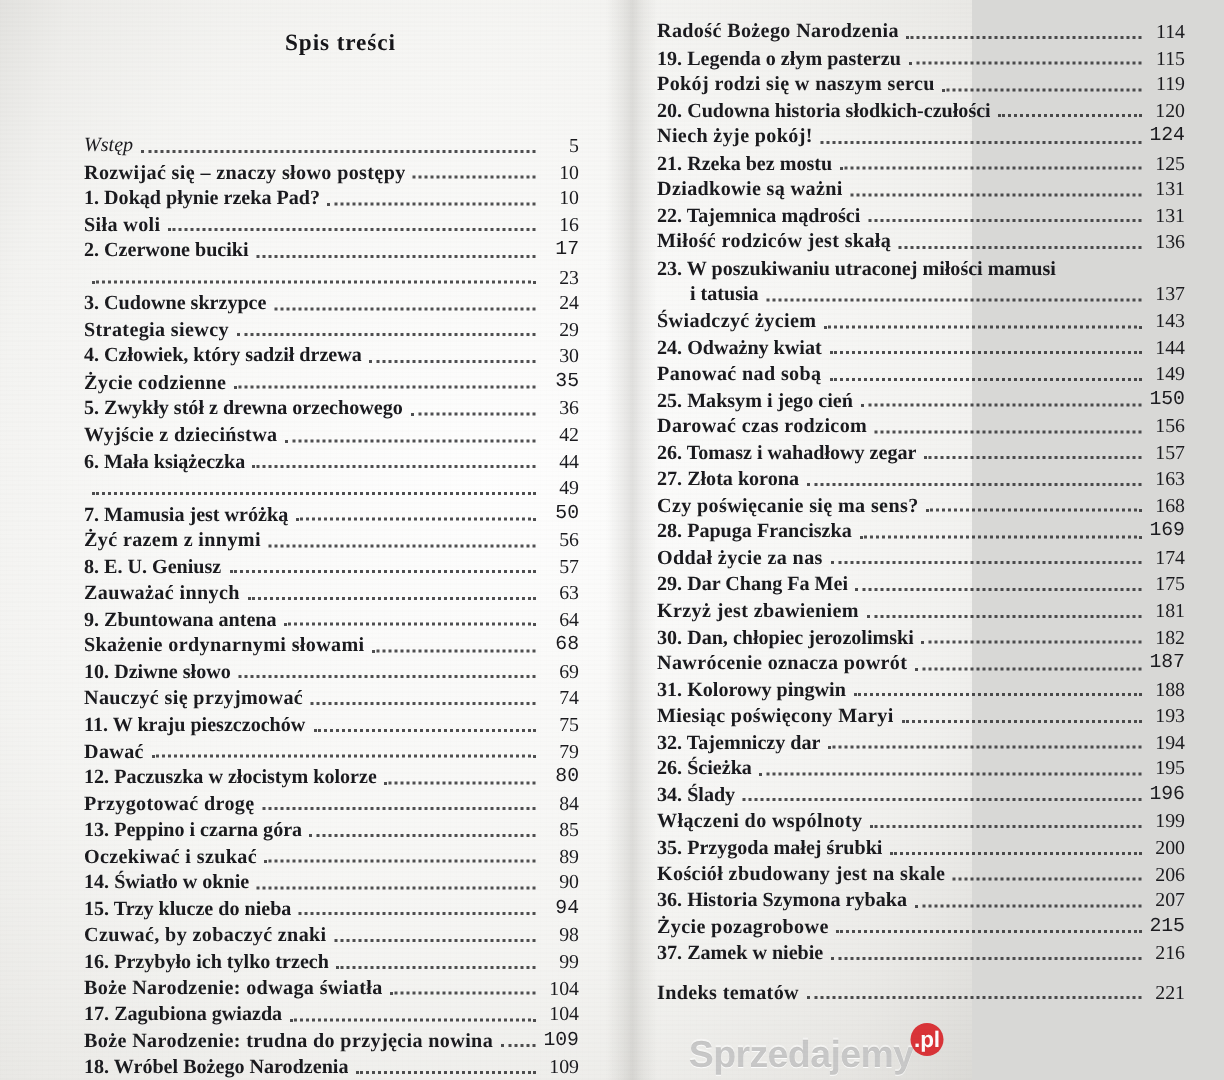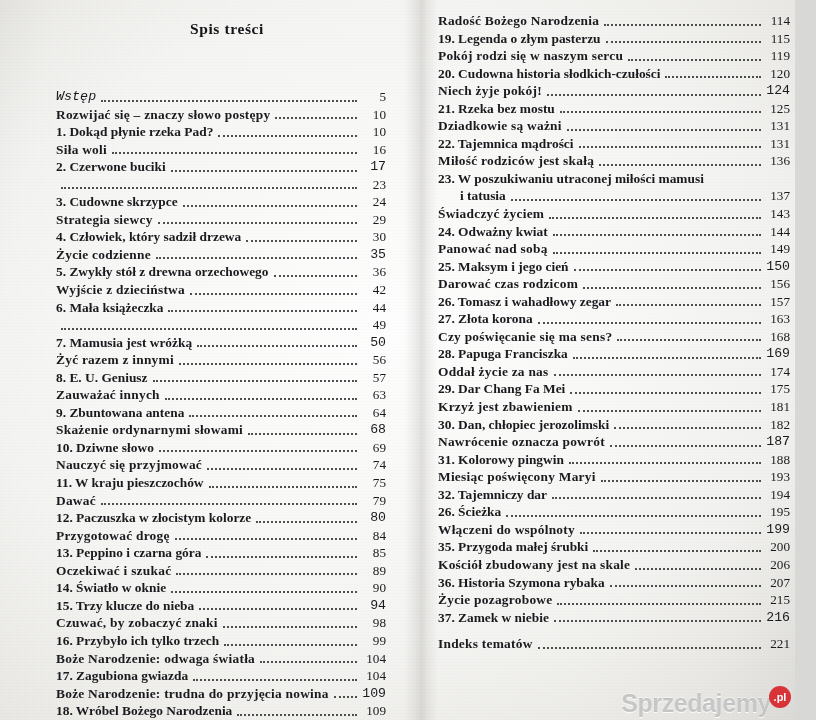--- a/index.html
+++ b/index.html
@@ -10,21 +10,21 @@
     width: 816px;
     height: 720px;
     overflow: hidden;
     background: #d8d8d6;
     font-family: "Liberation Serif", serif;
   }
 
   
   #page {
     position: relative;
-    width: 795px;
+    width: 648px;
     height: 720px;
     background:
       radial-gradient(ellipse 120% 95% at 50% 45%,
         rgba(255,255,255,0.92) 0%,
         rgba(246,246,244,0.80) 45%,
         rgba(224,223,219,0.55) 78%,
         rgba(196,195,190,0.55) 100%),
       linear-gradient(100deg,
         #cfcecb 0%,
         #e6e5e2 6%,
@@ -110,43 +110,42 @@
     flex: 0 0 auto;
     width: 26px;
     text-align: right;
     font-size: 13.2px;
     color: #1b1b1f;
   }
 
   
   li.kind-section .toc-title { font-weight: bold; letter-spacing: .25px; }
   li.kind-chapter .toc-title { font-weight: bold; text-align: right; }
-  li.kind-intro   .toc-title { font-style: italic; font-family: Liberation Mono, monospace; }
+  li.kind-intro   .toc-title { font-style: italic; }
 
   
   li.cont .toc-title { padding-left: 22px; }
   li.nodots .toc-leader { border-bottom: none; }
   li.spacer-before { margin-top: 9px; }
 
   
   li.toc-row:nth-child(3n)   .toc-title { transform: translateY(.3px); }
   li.toc-row:nth-child(4n+1) .toc-title { transform: translateY(-.25px); }
   li.toc-row:nth-child(5n)   .toc-page  { transform: translateY(-.4px); font-family: Liberation Mono, monospace; }
 
   #left-body  { position: absolute; left: 56px;  top: 88px;  width: 330px; }
   #right-body { position: absolute; left: 0px;   top: 12px;  width: 352px; }
   #title-wrap { position: absolute; left: 190px; top: 20px; }
 
   
   #watermark {
     position: absolute;
-    right: 0;
+    right: 15px;
     bottom: 2px;
     display: flex;
-    align-items: center;
     gap: 2px;
     pointer-events: none;
   }
   #watermark .wm-text {
     font-family: "Liberation Sans", sans-serif;
     font-weight: bold;
     font-size: 25px;
     letter-spacing: -0.4px;
     color: rgba(120,120,120,0.40);
     text-shadow:
@@ -157,21 +156,21 @@
     display: inline-flex;
     align-items: center;
     justify-content: center;
     width: 22px;
     height: 22px;
     border-radius: 50%;
     background: #d9262b;
     color: #fff;
     font-family: "Liberation Sans", sans-serif;
     font-weight: bold;
-    font-size: 11px;
+    font-size: 15px;
     transform: translateY(-7px) translateX(-4px);
     opacity: .92;
   }
 </style>
 </head>
 <body>
 
 <div id="page">
 
   <div id="gutter"></div>
@@ -508,20 +507,25 @@
           <li class="toc-row kind-chapter">
             <span class="toc-title">32. Tajemniczy dar</span>
             <span class="toc-leader"></span>
             <span class="toc-page">194</span>
           </li>
           <li class="toc-row kind-chapter">
             <span class="toc-title">26. Ścieżka</span>
             <span class="toc-leader"></span>
             <span class="toc-page">195</span>
           </li>
+          <li class="toc-row kind-chapter">
+            <span class="toc-title">34. Ślady</span>
+            <span class="toc-leader"></span>
+            <span class="toc-page">196</span>
+          </li>
           <li class="toc-row kind-section">
             <span class="toc-title">Włączeni do wspólnoty</span>
             <span class="toc-leader"></span>
             <span class="toc-page">199</span>
           </li>
           <li class="toc-row kind-chapter">
             <span class="toc-title">35. Przygoda małej śrubki</span>
             <span class="toc-leader"></span>
             <span class="toc-page">200</span>
           </li>

